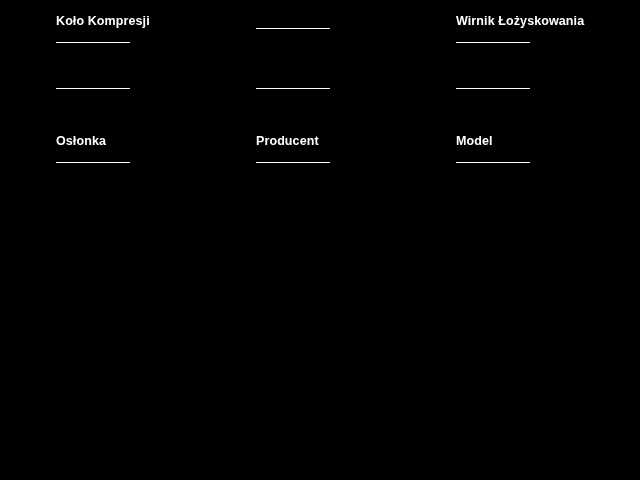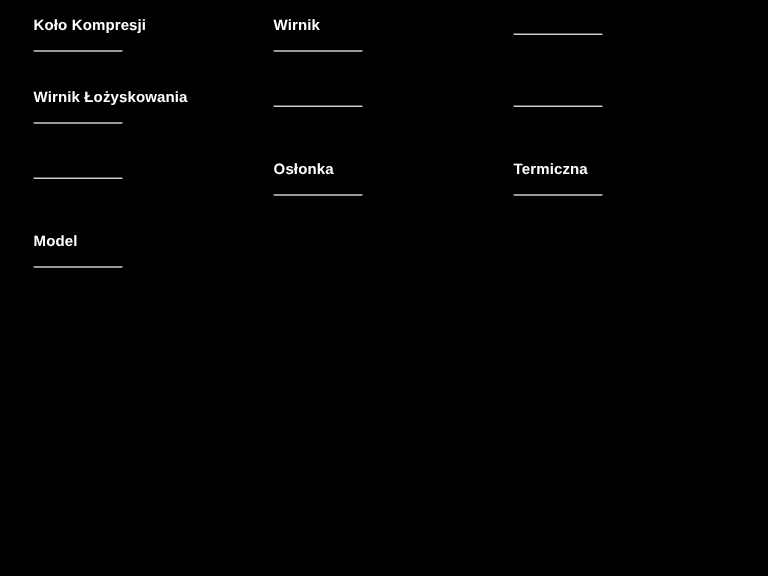--- a/index.html
+++ b/index.html
@@ -22,20 +22,21 @@
   }
   .grid {
     position: absolute;
     top: 14px;
     left: 0;
     width: 564px;
     display: grid;
     grid-template-columns: 200px 200px 200px;
     column-gap: 0px;
     row-gap: 0px;
+    padding-left: 28px;
   }
   .cell {
     height: 60px;
     padding-left: 28px;
     box-sizing: border-box;
   }
   .cell-col2 { padding-left: 28px; }
   .field-label {
     font-size: 12.5px;
     font-weight: bold;
@@ -56,24 +57,20 @@
 <body>
 
 <div id="screen">
 
   <div class="grid">
 
     <div class="cell">
       <div class="field-label">Koło Kompresji</div>
       <div class="field-rule"></div>
     </div>
-    <div class="cell cell-col2">
-      <div class="field-label">Wirnik</div>
-      <div class="field-rule rule-wide"></div>
-    </div>
     <div class="cell">
       <div class="field-rule rule-wide"></div>
     </div>
 
     <div class="cell">
       <div class="field-label">Wirnik Łożyskowania</div>
       <div class="field-rule"></div>
     </div>
     <div class="cell cell-col2">
       <div class="field-rule rule-wide"></div>
@@ -83,21 +80,21 @@
     </div>
 
     <div class="cell">
       <div class="field-rule"></div>
     </div>
     <div class="cell cell-col2">
       <div class="field-label">Osłonka</div>
       <div class="field-rule rule-wide"></div>
     </div>
     <div class="cell">
-      <div class="field-label">Termiczna</div>
+      <div class="field-label">Producent</div>
       <div class="field-rule rule-wide"></div>
     </div>
 
     <div class="cell">
       <div class="field-label">Model</div>
       <div class="field-rule rule-wide"></div>
     </div>
 
   </div>
 

